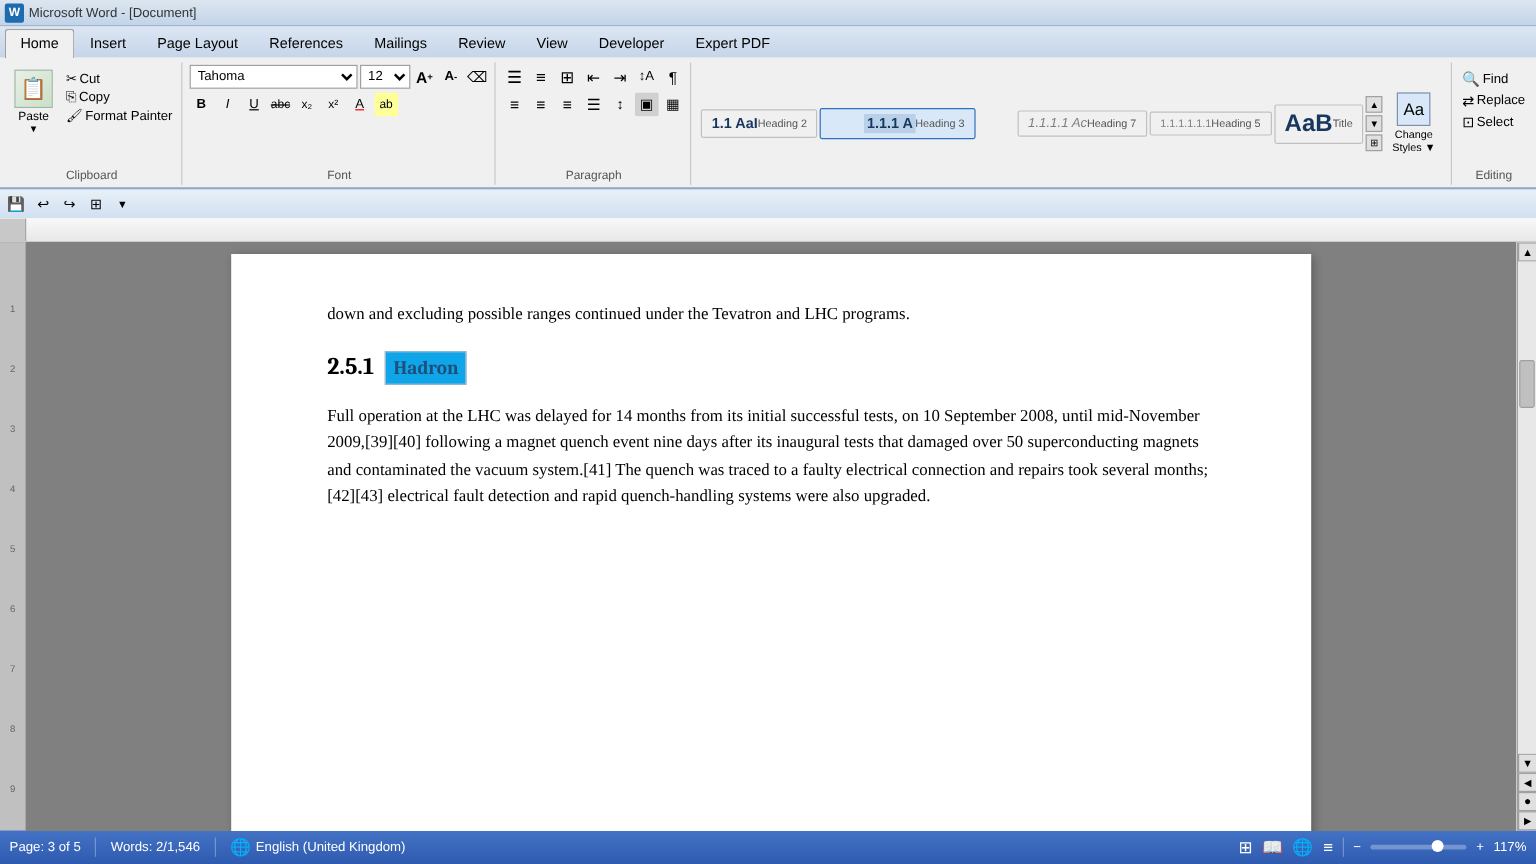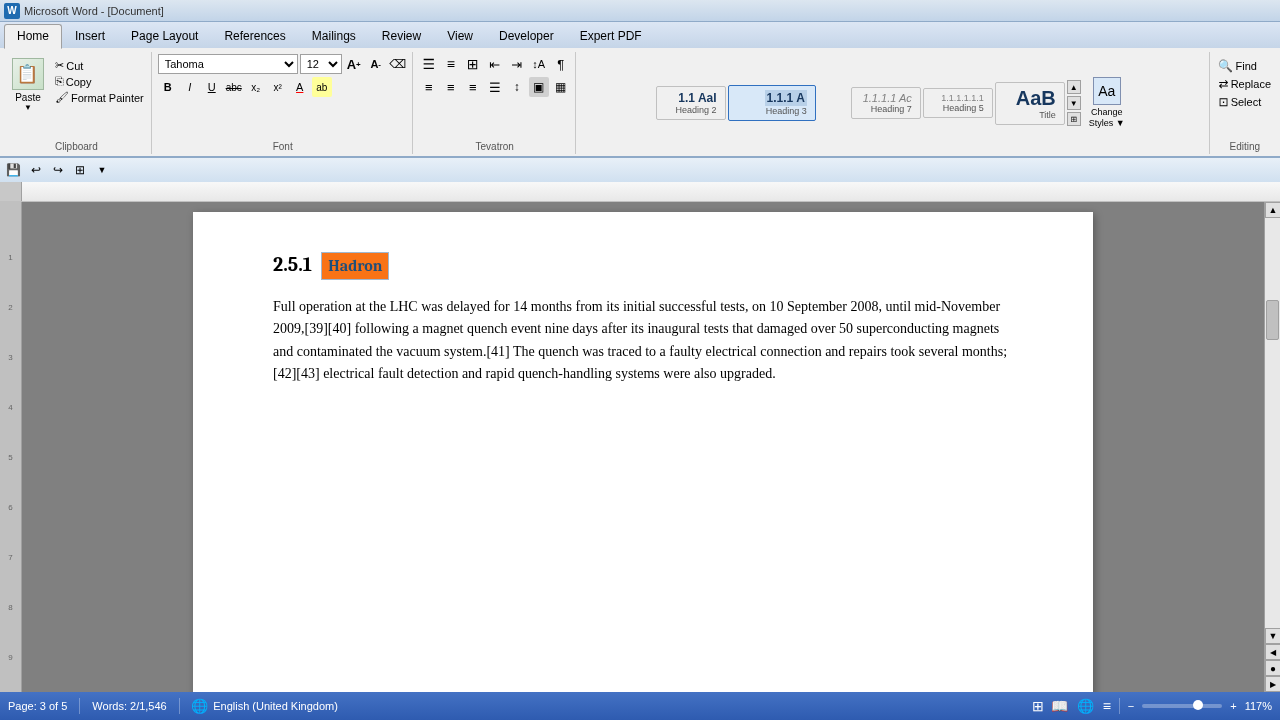--- a/index.html
+++ b/index.html
@@ -120,21 +120,21 @@
       width: 20px; height: 20px;
       display: flex; align-items: center; justify-content: center;
       cursor: pointer; border: 1px solid transparent;
       border-radius: 2px; font-size: 11px;
     }
     .bold-btn { font-weight: bold; }
     .italic-btn { font-style: italic; }
     .underline-btn { text-decoration: underline; }
     .strikethrough-btn { text-decoration: line-through; }
     .style-box {
-      display: flex; flex-direction: column; align-items: flex-end;
+      display: flex; align-items: center;
       padding: 4px 8px; border: 1px solid transparent;
       cursor: pointer; border-radius: 2px; min-width: 70px;
     }
     .style-box.active { border-color: #3070c0; background: #d8e8f8; padding-left: 36px; }
     .style-preview { font-size: 16px; }
     .style-label { font-size: 9px; color: #555; }
 
     .styles-scroll {
       display: flex; flex-direction: column; justify-content: center; gap: 2px;
     }
@@ -370,21 +370,21 @@
         <div class="font-row">
           <div class="icon-btn" style="font-size:13px;">≡</div>
           <div class="icon-btn" style="font-size:13px;">≡</div>
           <div class="icon-btn" style="font-size:13px;">≡</div>
           <div class="icon-btn" style="font-size:13px;">☰</div>
           <div class="icon-btn" style="font-size:12px;">↕</div>
           <div class="icon-btn" style="font-size:12px; background:#d0d0d0;">▣</div>
           <div class="icon-btn" style="font-size:12px;">▦</div>
         </div>
       </div>
-      <div class="ribbon-group-label">Tevatron</div>
+      <div class="ribbon-group-label">Paragraph</div>
     </div>
 
     <div class="ribbon-group" style="flex:1;">
       <div class="ribbon-group-content" style="flex-direction:row; align-items:center; gap:2px;">
 
         <div class="style-box" style="border-color:#c0c0c0;">
           <span class="style-preview heading-style-1" style="font-size:12px;">1.1 AaI</span>
           <span class="style-label">Heading 2</span>
         </div>
 
@@ -469,25 +469,28 @@
     <div class="margin-tick" style="height:50px; font-size:8px;">5</div>
     <div class="margin-tick" style="height:50px; font-size:8px;">6</div>
     <div class="margin-tick" style="height:50px; font-size:8px;">7</div>
     <div class="margin-tick" style="height:50px; font-size:8px;">8</div>
     <div class="margin-tick" style="height:50px; font-size:8px;">9</div>
   </div>
 
   <div class="doc-area">
     <div class="doc-page">
 
+      <div class="doc-text doc-intro">
+        <span>down and excluding possible ranges continued under the Tevatron and LHC programs.</span>
+      </div>
 
 
       <div style="margin-bottom:16px;">
         <span class="doc-h3-number">2.5.1</span>
-        <span style="background:#f97316; padding:4px 6px; display:inline-block; border:1px solid #a0b8d0;">
+        <span style="background:#0ea5e9; padding:4px 6px; display:inline-block; border:1px solid #a0b8d0;">
           <span class="doc-h3">Hadron</span>
         </span>
       </div>
 
       <div class="doc-body">
         <span>Full operation at the LHC was delayed for 14 months from its initial successful tests, on 10 September 2008, until mid-November 2009,[39][40] following a magnet quench event nine days after its inaugural tests that damaged over 50 superconducting magnets and contaminated the vacuum system.[41] The quench was traced to a faulty electrical connection and repairs took several months;[42][43] electrical fault detection and rapid quench-handling systems were also upgraded.</span>
       </div>
 
     </div>
   </div>

